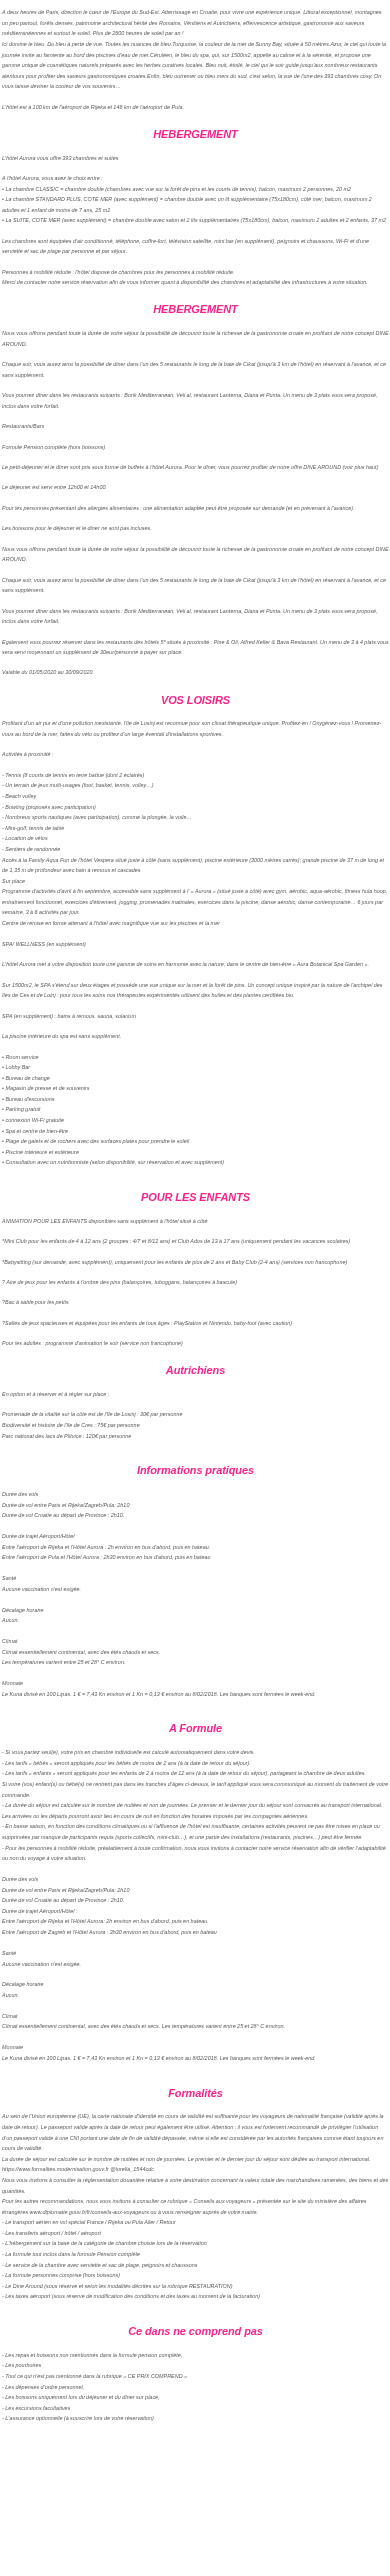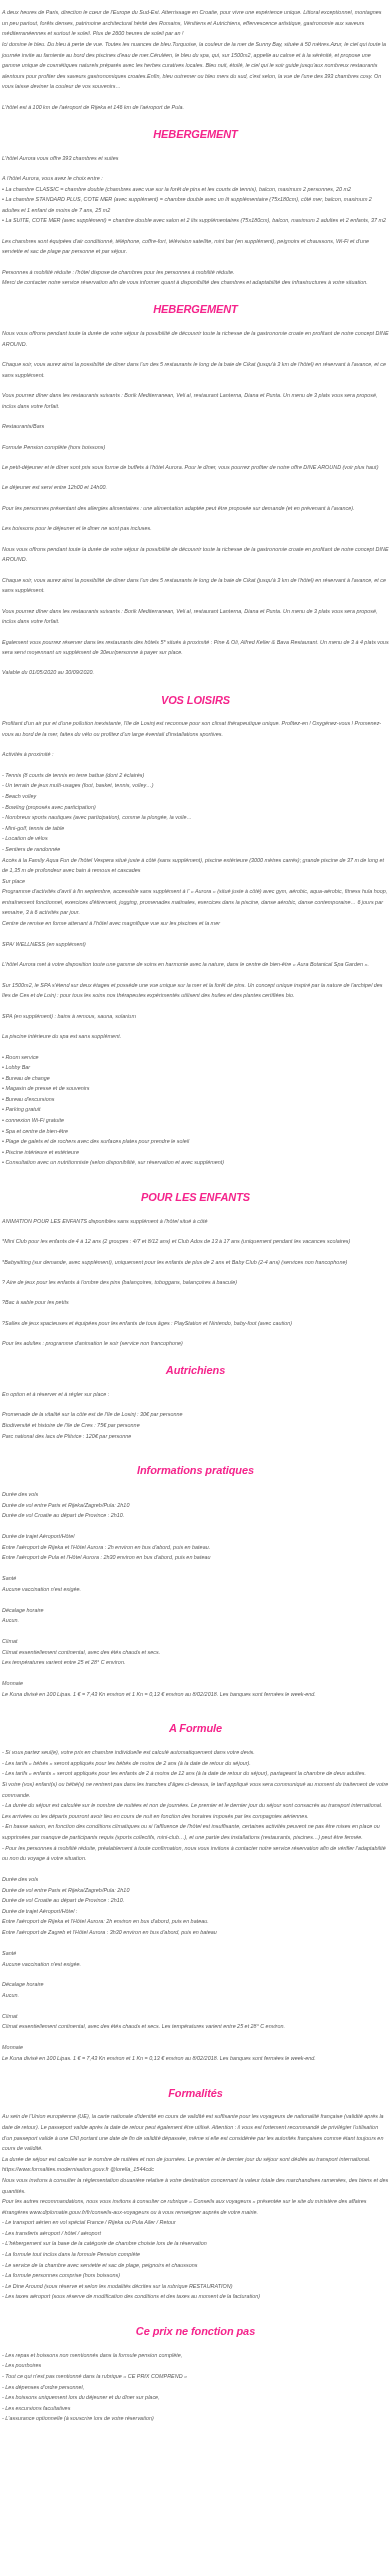--- a/index.html
+++ b/index.html
@@ -301,21 +301,21 @@
     <p>- Le transport aérien en vol spécial France / Rijeka ou Pula Aller / Retour</p>
     <p>- Les transferts aéroport / hôtel / aéroport</p>
     <p>- L'hébergement sur la base de la catégorie de chambre choisie lors de la réservation</p>
     <p>- La formule tout inclus dans la formule Pension complète</p>
     <p>- Le service de la chambre avec serviette et sac de plage, peignoirs et chaussons</p>
     <p>- La formule personnes comprise (hors boissons)</p>
     <p>- Le Dine Around (sous réserve et selon les modalités décrites sur la rubrique RESTAURATION)</p>
     <p>- Les taxes aéroport (sous réserve de modification des conditions et des taxes au moment de la facturation)</p>
   </div>
 
-  <h2 class="section mixed gap-lg">Ce prix ne fonction pas</h2>
+  <h2 class="section mixed gap-lg">Ce dans ne comprend pas</h2>
   <div class="block tight">
     <p>- Les repas et boissons non mentionnés dans la formule pension complète,</p>
     <p>- Les pourboires</p>
     <p>- Tout ce qui n'est pas mentionné dans la rubrique « CE PRIX COMPREND »</p>
     <p>- Les dépenses d'ordre personnel,</p>
     <p>- Les boissons uniquement lors du déjeuner et du dîner sur place,</p>
     <p>- Les excursions facultatives</p>
     <p>- L'assurance optionnelle (à souscrire lors de votre réservation)</p>
   </div>
 

